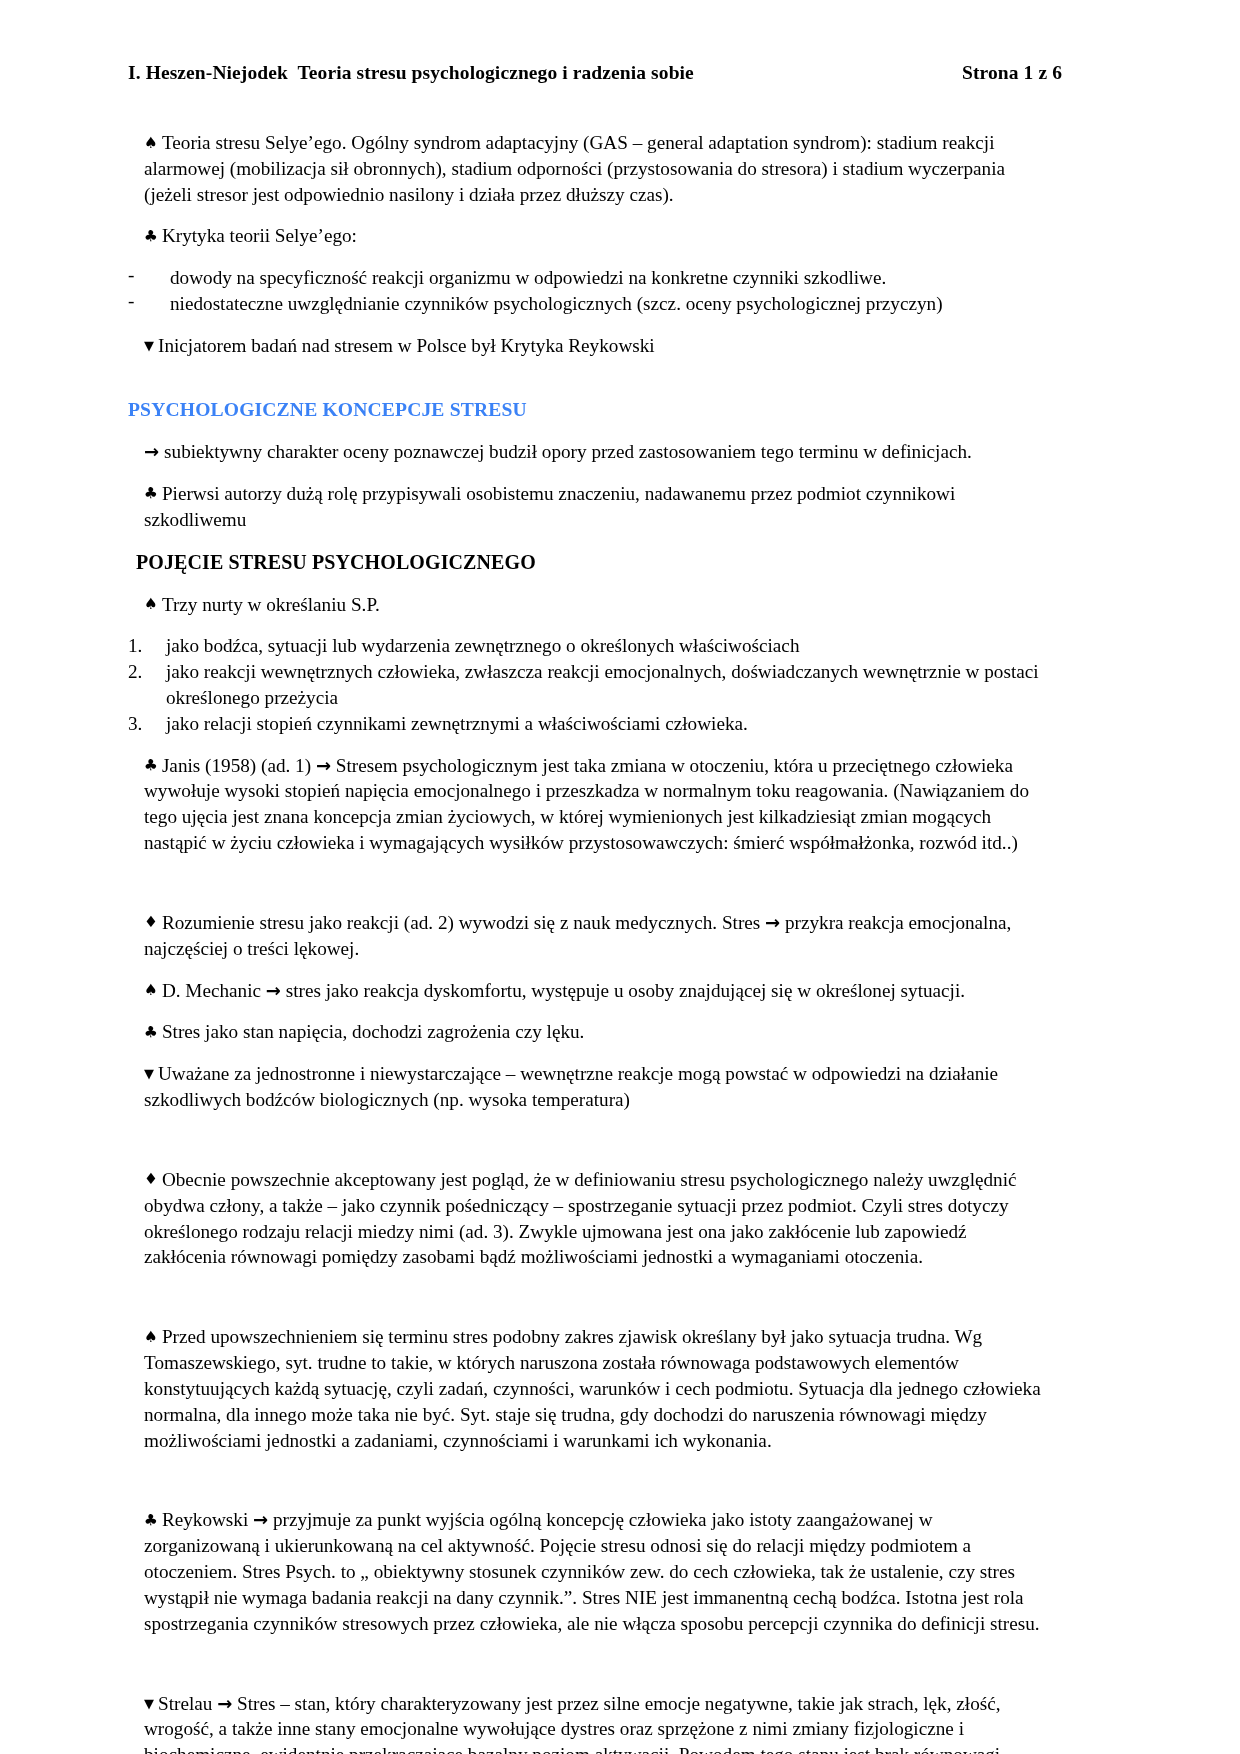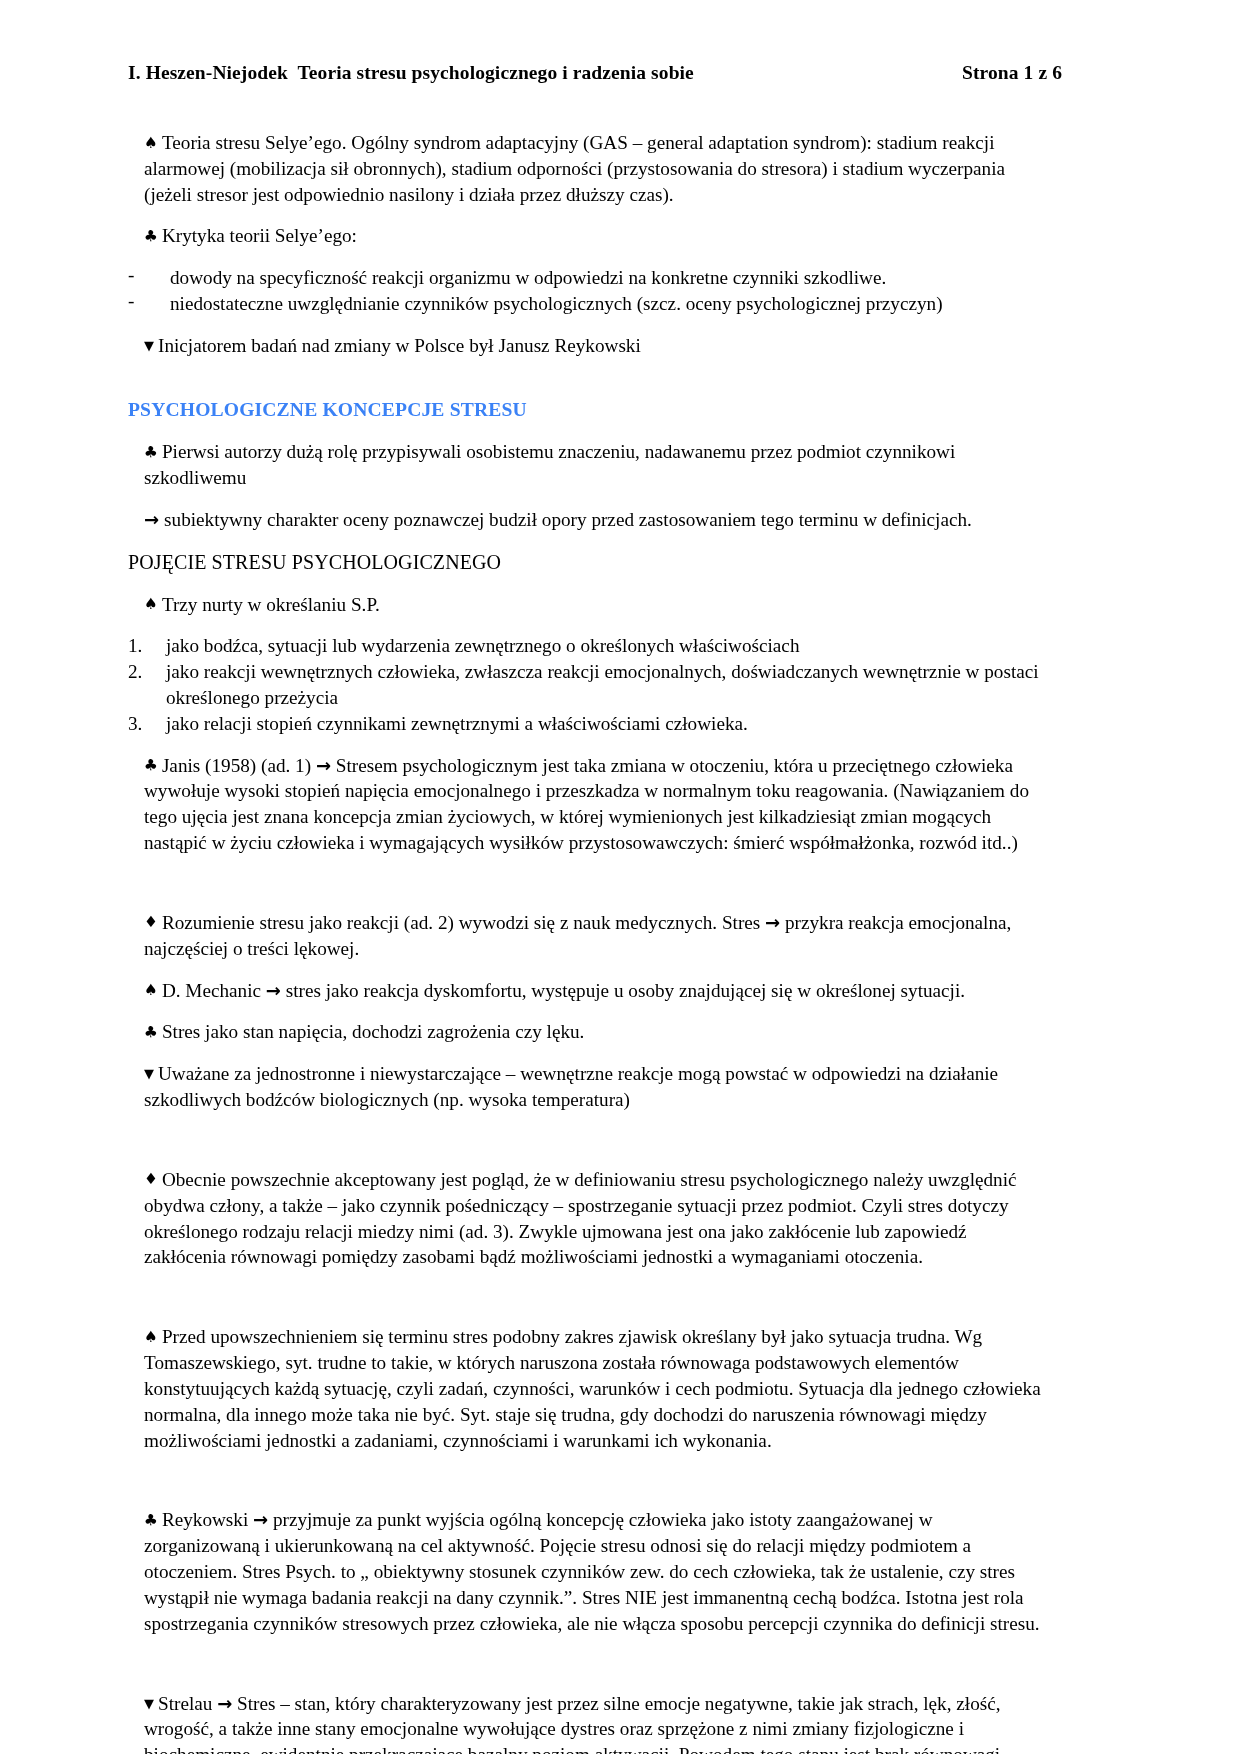--- a/index.html
+++ b/index.html
@@ -98,23 +98,23 @@
 
   
   h2.red-heading {
     margin: 0;
     font-size: 19.6px;
     font-weight: 700;
     color: #3b82f6;
     letter-spacing: 0.15px;
   }
   h3.sec-heading {
-    margin: 0;
+    margin: 8px;
     font-size: 20px;
-    font-weight: 400;
+    font-weight: 700;
     letter-spacing: 0.1px;
   }
   .spacer-md { height: 22px; }
 </style>
 </head>
 <body>
 
 <div class="page">
 
   <div class="page-header">
@@ -131,30 +131,30 @@
     <div class="dash-row">
       <span class="dash-mark bullet dash">-</span>
       <span class="dash-text">dowody na specyficzność reakcji organizmu w odpowiedzi na konkretne czynniki szkodliwe.</span>
     </div>
 
     <div class="dash-row">
       <span class="dash-mark bullet dash">-</span>
       <span class="dash-text">niedostateczne uwzględnianie czynników psychologicznych (szcz. oceny psychologicznej przyczyn)</span>
     </div>
 
-    <p class="bullet-line"><span class="bullet tri">▼</span><span>Inicjatorem badań nad zmiany w Polsce był Janusz Reykowski</span></p>
+    <p class="bullet-line"><span class="bullet tri">▼</span><span>Inicjatorem badań nad stresem w Polsce był Krytyka Reykowski</span></p>
 
     <div class="spacer-md"></div>
 
     <h2 class="red-heading">PSYCHOLOGICZNE KONCEPCJE STRESU</h2>
 
 
+    <p class="bullet-line"><span class="bullet arrow">→</span><span>subiektywny charakter oceny poznawczej budził opory przed zastosowaniem tego terminu w definicjach.</span></p>
+
     <p class="bullet-line"><span class="bullet">♣</span><span>Pierwsi autorzy dużą rolę przypisywali osobistemu znaczeniu, nadawanemu przez podmiot czynnikowi szkodliwemu</span></p>
-
-    <p class="bullet-line"><span class="bullet arrow">→</span><span>subiektywny charakter oceny poznawczej budził opory przed zastosowaniem tego terminu w definicjach.</span></p>
 
     <h3 class="sec-heading">POJĘCIE STRESU PSYCHOLOGICZNEGO</h3>
 
     <p class="bullet-line"><span class="bullet">♠</span><span>Trzy nurty w określaniu S.P.</span></p>
 
     <div class="num-row">
       <span class="num-mark">1.</span>
       <span class="num-text">jako bodźca, sytuacji lub wydarzenia zewnętrznego o określonych właściwościach</span>
     </div>
 

